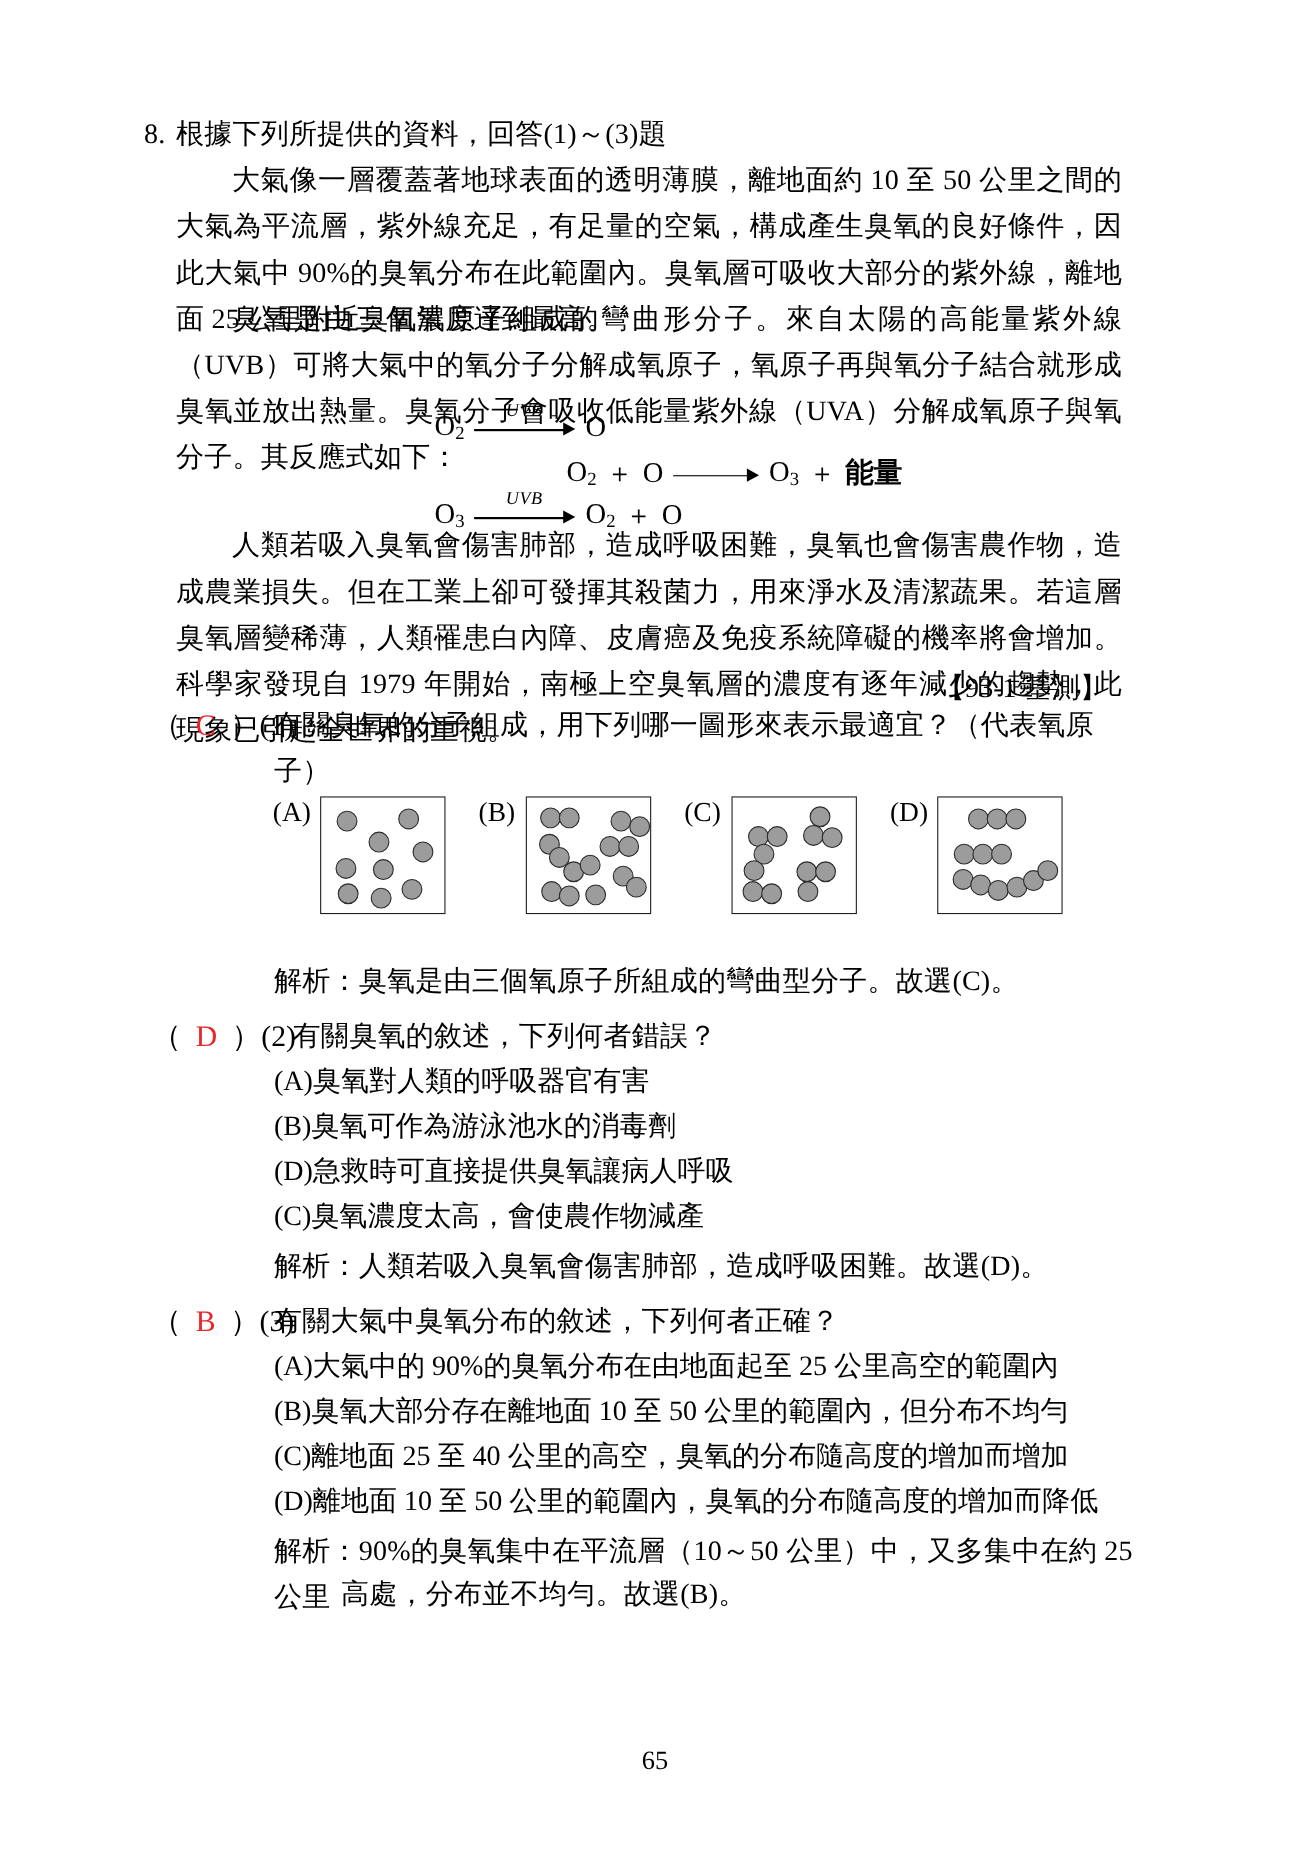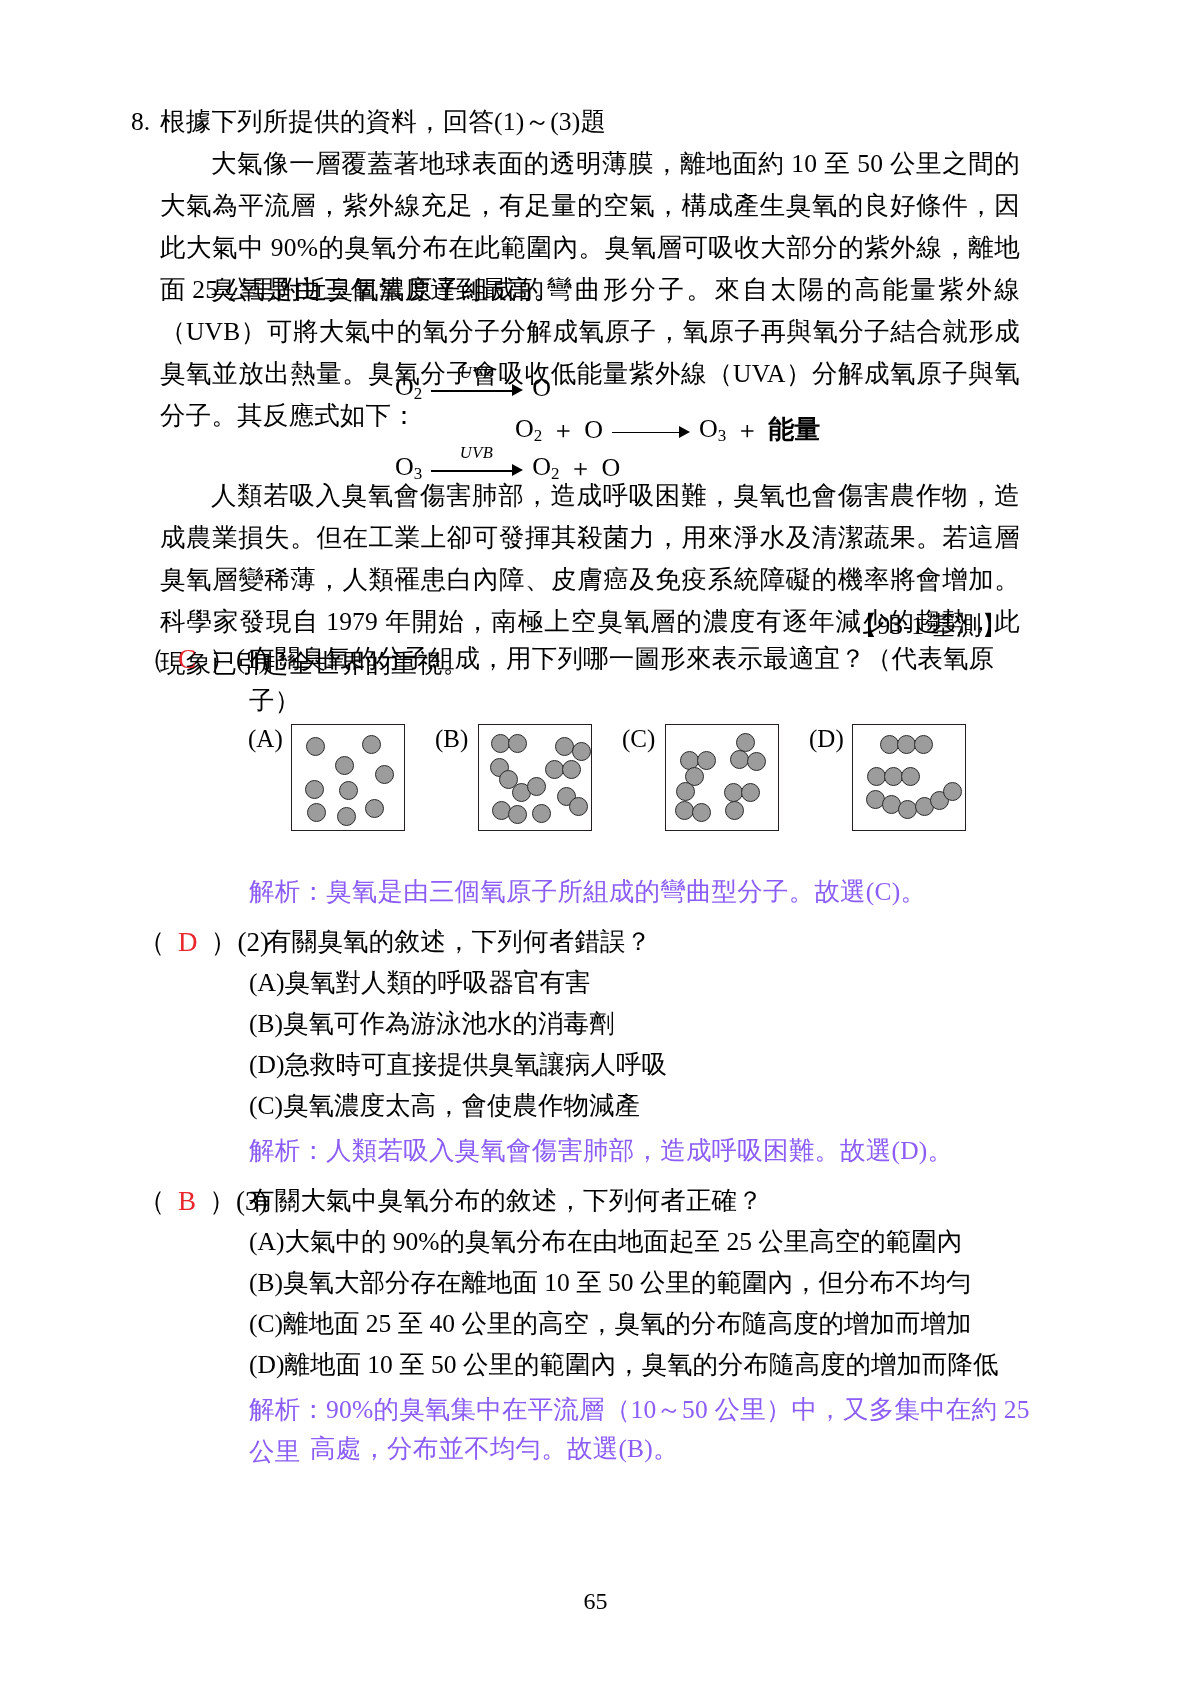--- a/index.html
+++ b/index.html
@@ -89,21 +89,21 @@
   .ansmark {
     position: absolute;
     font-size: 27px;
     line-height: 42px;
     white-space: nowrap;
   }
   .ansmark .letter { color: #e8262b; padding: 0 13px; }
 
   .opts { position: absolute; font-size: 25.5px; line-height: 41px; }
 
-  .red { color: #8b5cf6; }
+  .red { color: #000000; }
 
   .exam-tag {
     position: absolute;
     font-size: 25.5px;
   }
 
   
   .mol-row { position: absolute; left: 248px; top: 697px; width: 790px; height: 160px; }
   .mol-group { position: absolute; top: 0; }
   .mol-label {

